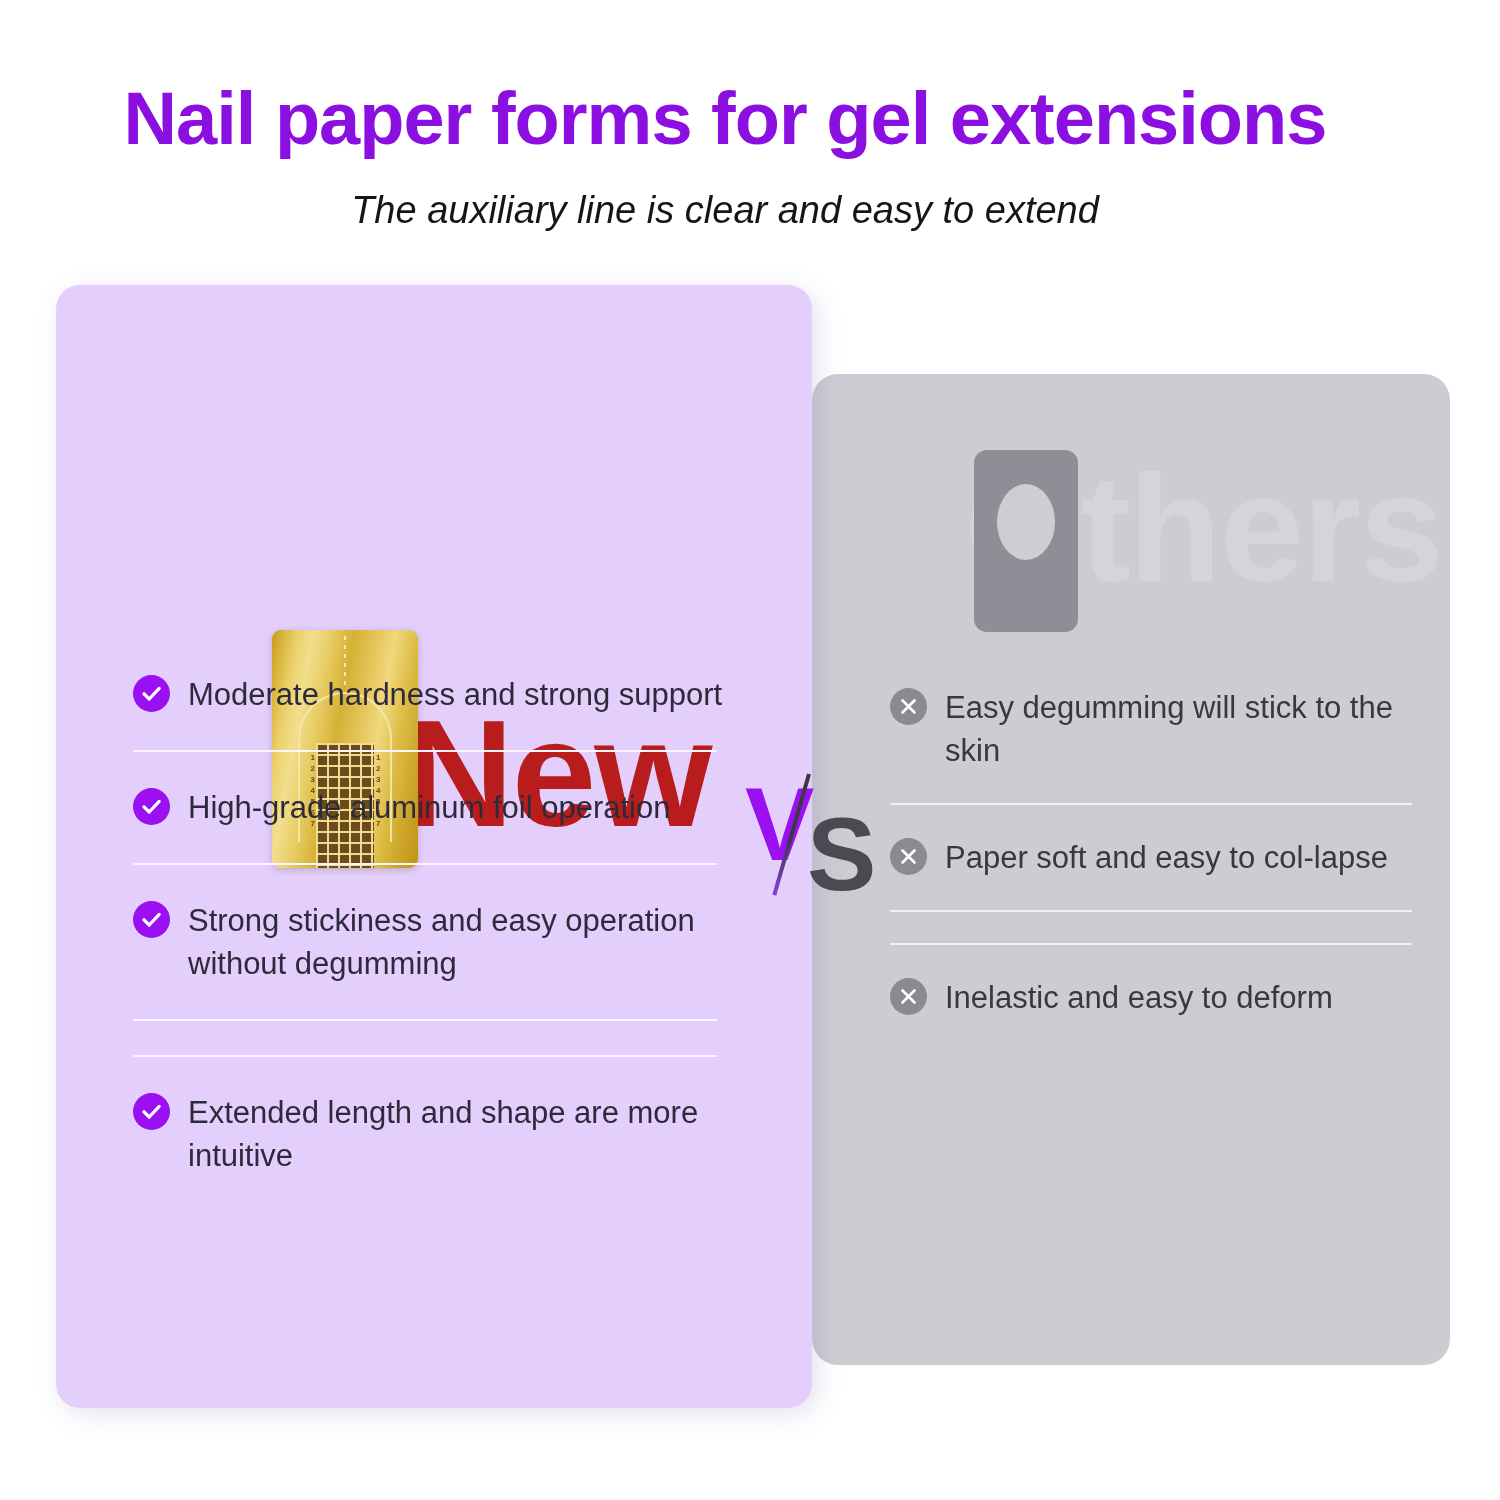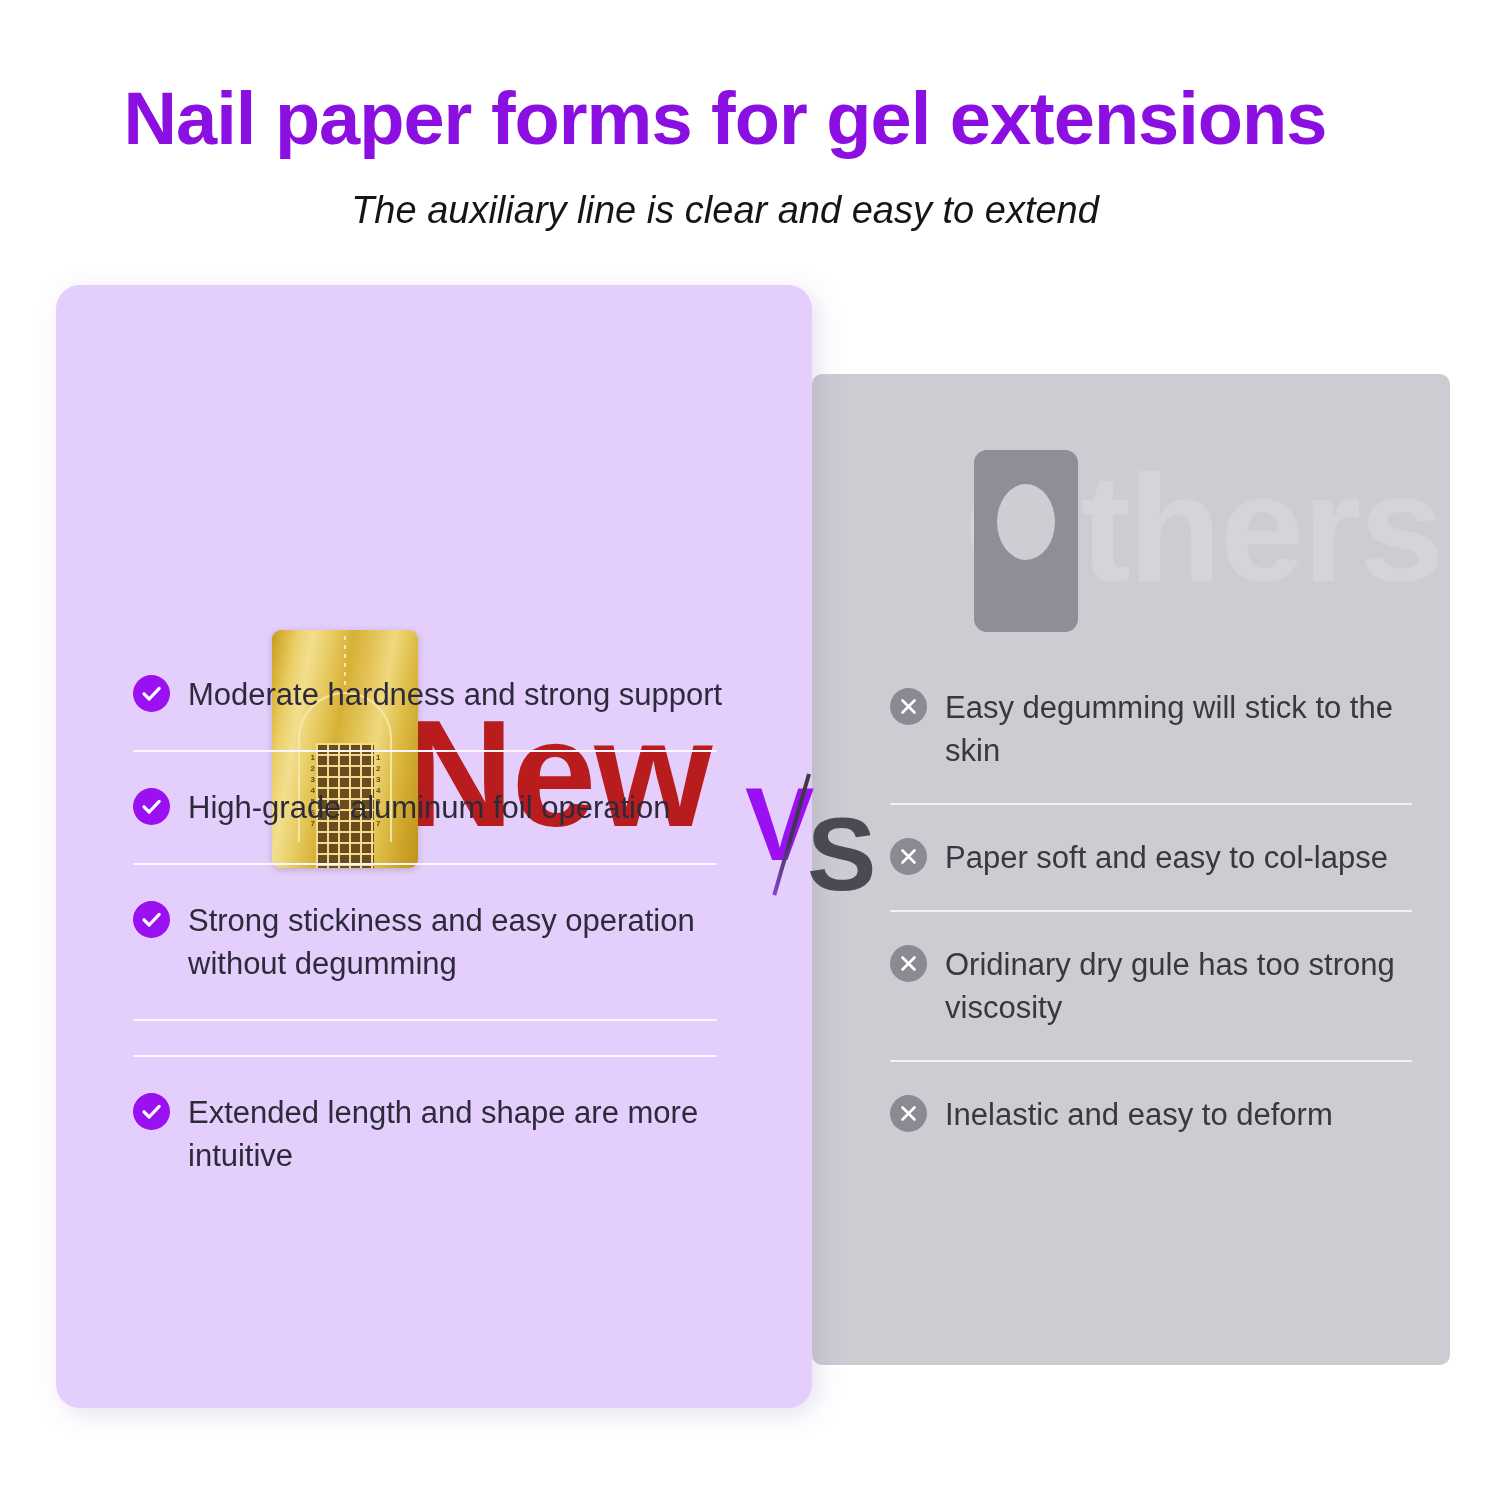--- a/index.html
+++ b/index.html
@@ -30,21 +30,21 @@
     padding-top:35px;
     font-style:italic;
   }
 
   
   .panel-others {
     position:absolute;
     left:812px; top:374px;
     width:638px; height:991px;
     background:#CCCCD3;
-    border-radius:10px;
+    border-radius:26px;
     overflow:hidden;
     text-decoration:underline;
   }
   .panel-new {
     position:absolute;
     left:56px; top:285px;
     width:756px; height:1123px;
     background:#E3CEFC;
     border-radius:24px;
     overflow:hidden;
@@ -241,30 +241,20 @@
           <svg width="37" height="37" viewBox="0 0 37 37">
             <path d="M12.5 12.5 L24.5 24.5 M24.5 12.5 L12.5 24.5" stroke="#FFFFFF" stroke-width="2.6" stroke-linecap="round" fill="none"></path>
           </svg>
         </span>
       </span>
       <span class="txt">Paper soft and easy to col-lapse</span>
     </div>
 
     <div class="divider"></div>
 
-    <div class="item">
-      <span class="bullet">
-        <span class="icon-x">
-          <svg width="37" height="37" viewBox="0 0 37 37">
-            <path d="M12.5 12.5 L24.5 24.5 M24.5 12.5 L12.5 24.5" stroke="#FFFFFF" stroke-width="2.6" stroke-linecap="round" fill="none"></path>
-          </svg>
-        </span>
-      </span>
-      <span class="txt">Oridinary dry gule has too strong viscosity</span>
-    </div>
 
     <div class="divider"></div>
 
     <div class="item">
       <span class="bullet">
         <span class="icon-x">
           <svg width="37" height="37" viewBox="0 0 37 37">
             <path d="M12.5 12.5 L24.5 24.5 M24.5 12.5 L12.5 24.5" stroke="#FFFFFF" stroke-width="2.6" stroke-linecap="round" fill="none"></path>
           </svg>
         </span>

